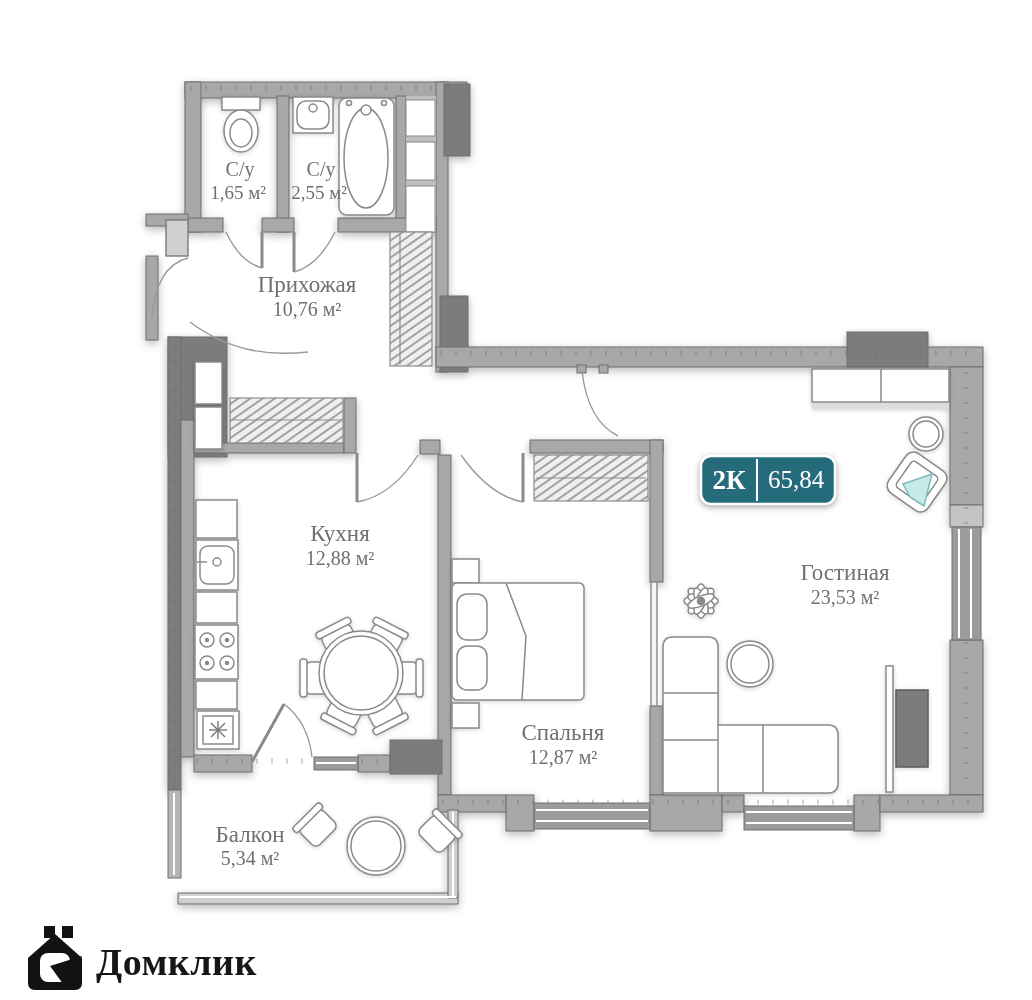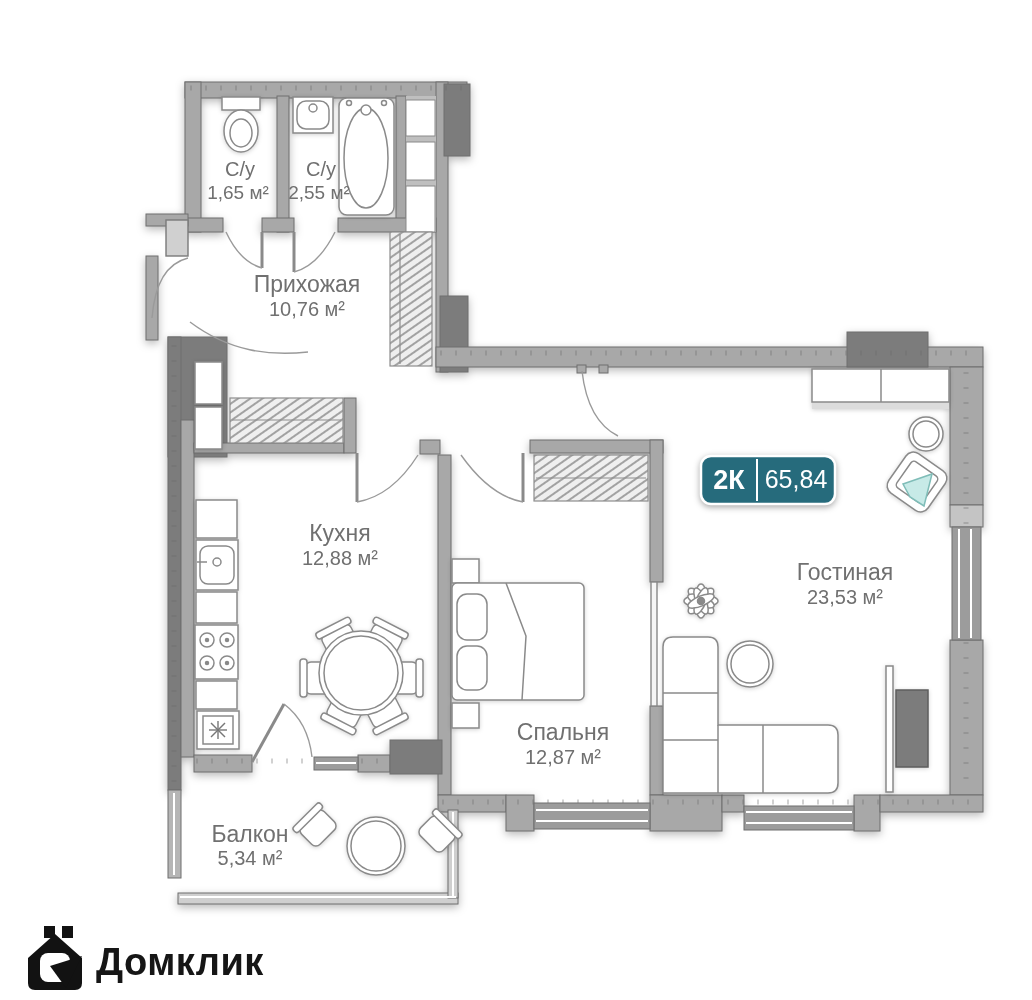--- a/index.html
+++ b/index.html
@@ -1,16 +1,16 @@
 <!DOCTYPE html>
 <html><head>
 <meta charset="utf-8">
 <style>
   html,body{margin:0;padding:0;background:#fff;width:1032px;height:1000px;overflow:hidden;}
-  #stage{position:relative;width:1032px;height:1000px;font-family:Liberation Sans, sans-serif;}
+  #stage{position:relative;width:1032px;height:1000px;font-family:Liberation Serif, serif;}
   svg{position:absolute;left:0;top:0;}
   .walls{filter:drop-shadow(0px 3px 4px rgba(0,0,0,.28));}
   .furn{filter:drop-shadow(0px 1px 2px rgba(0,0,0,.18));}
   .badge{filter:drop-shadow(0px 2px 3px rgba(0,0,0,.35));}
   text{fill:#707070;}
   .rname{font-size:23px;}
   .rarea{font-size:20px;}
   .rname-s{font-size:20px;}
   .rarea-s{font-size:19px;}
   .badge-bold{font-size:27px;font-weight:bold;fill:#ffffff;}

